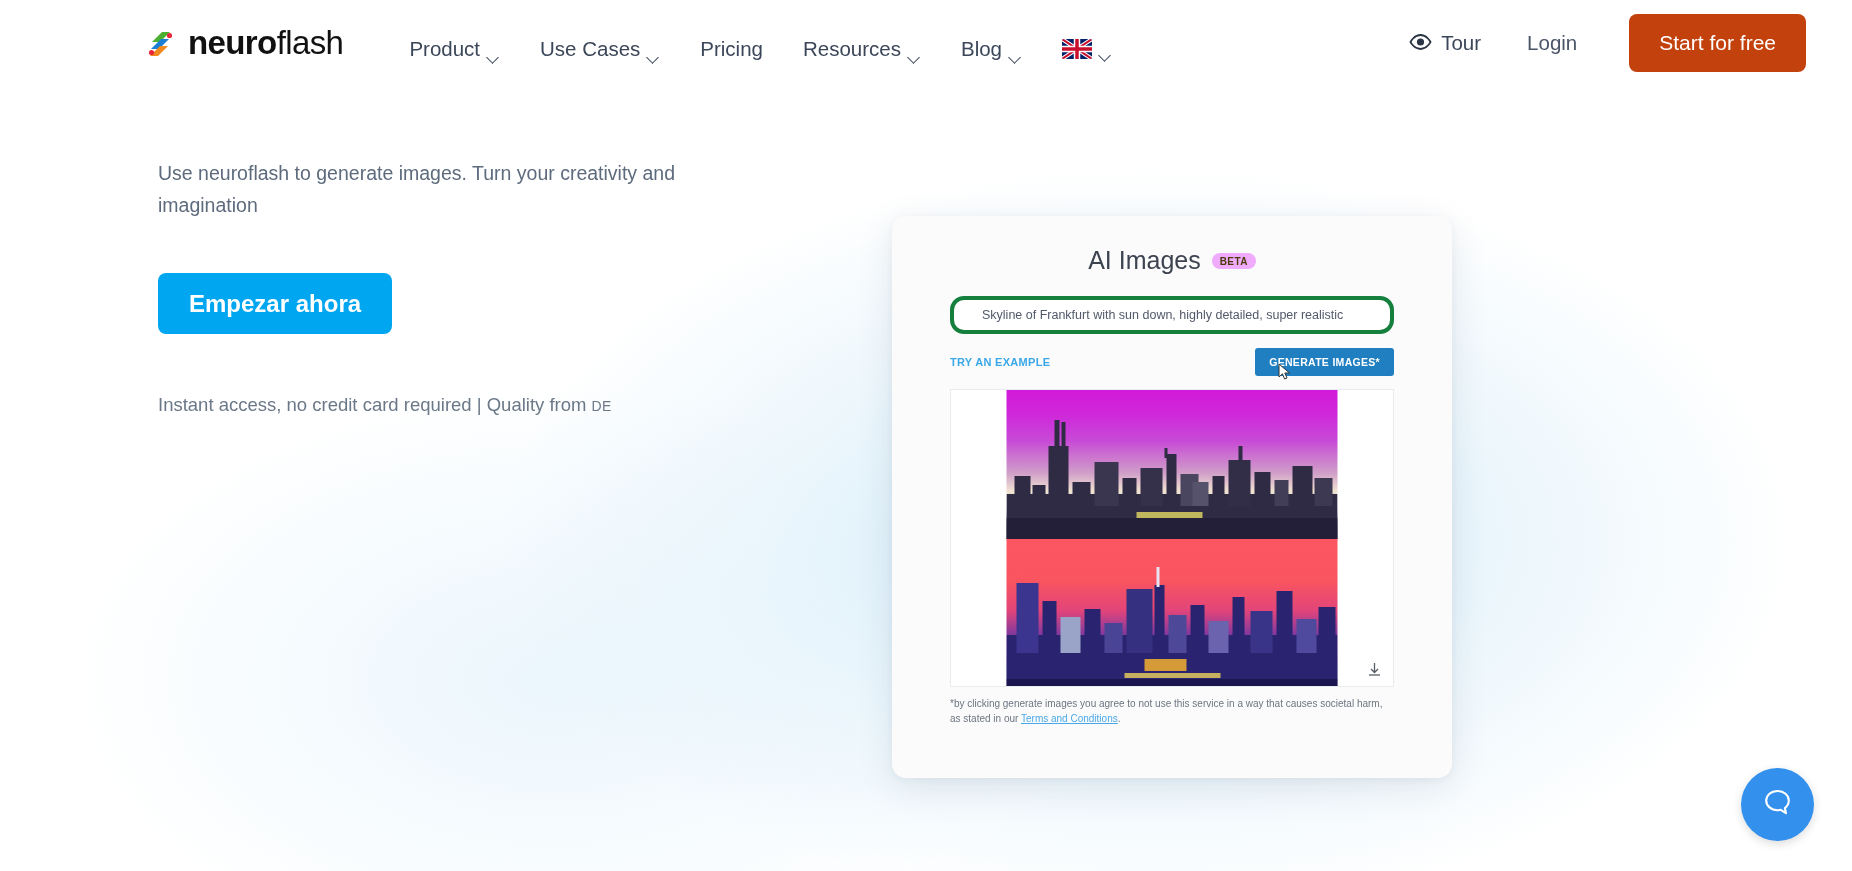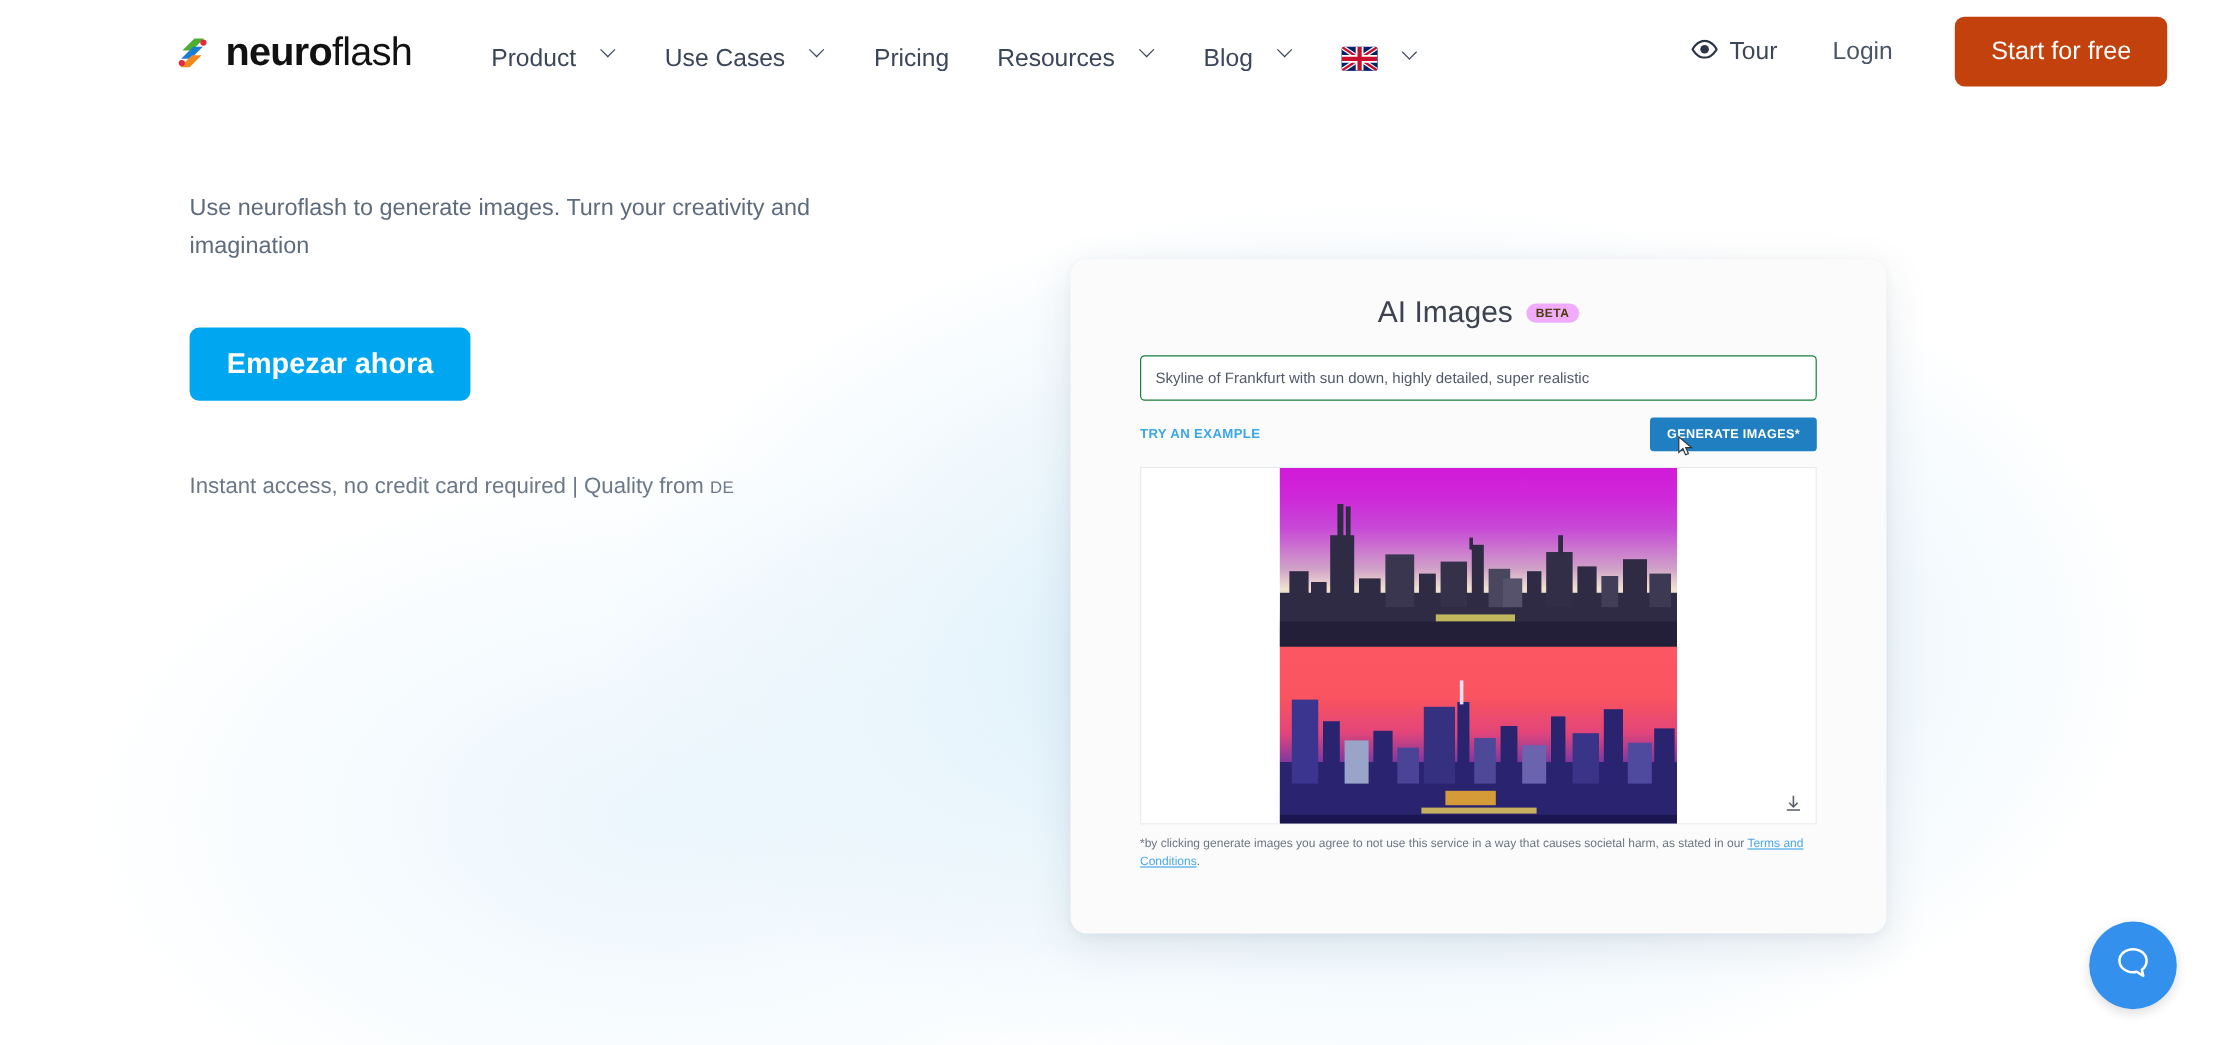--- a/index.html
+++ b/index.html
@@ -51,22 +51,22 @@
   .logo-text .b { font-weight: 700; }
   .logo-text .l { font-weight: 300; }
 
   .nav {
     display: flex;
     align-items: center;
     gap: 0px;
   }
   .nav-item {
     display: flex;
-    align-items: flex-start;
-    gap: 21px;
+    align-items: flex-end;
+    gap: 7px;
     font-size: 20.5px;
     color: #3b4659;
     padding: 8px 20px;
     cursor: pointer;
     white-space: nowrap;
     font-weight: 400;
     margin-top: 11px;
   }
   .chev {
     width: 13px; height: 8px;
@@ -176,21 +176,21 @@
   }
   .footnote .sc { font-size: 14px; letter-spacing: 0.4px; }
 
   
   .hero-right {
     position: relative;
     margin-left: 34px;
     margin-top: 130px;
   }
   .card {
-    width: 680px;
+    width: 560px;
     height: 562px;
     background: #fbfbfc;
     border-radius: 14px;
     box-shadow: 0 10px 36px rgba(40,60,90,0.10), 0 2px 8px rgba(40,60,90,0.05);
     padding: 30px 58px 0 58px;
     position: relative;
   }
   .card-title-row {
     display: flex;
     align-items: center;
@@ -208,26 +208,26 @@
     color: #4a3c06;
     font-size: 10px;
     font-weight: 700;
     letter-spacing: 0.4px;
     padding: 3px 8px 2px;
     border-radius: 9px;
   }
   .prompt {
     width: 100%;
     height: 38px;
-    border: 1px solid #15803d;
-    border-radius: 4px;
+    border: 4px solid #15803d;
+    border-radius: 14px;
     background: #ffffff;
     font-size: 12.5px;
     color: #52596a;
-    padding: 0 12px;
+    padding: 0 28px;
     font-family: "Liberation Sans", sans-serif;
   }
   .prompt-row2 {
     display: flex;
     align-items: center;
     justify-content: space-between;
     margin-top: 14px;
   }
   .try-link {
     font-size: 11px;

